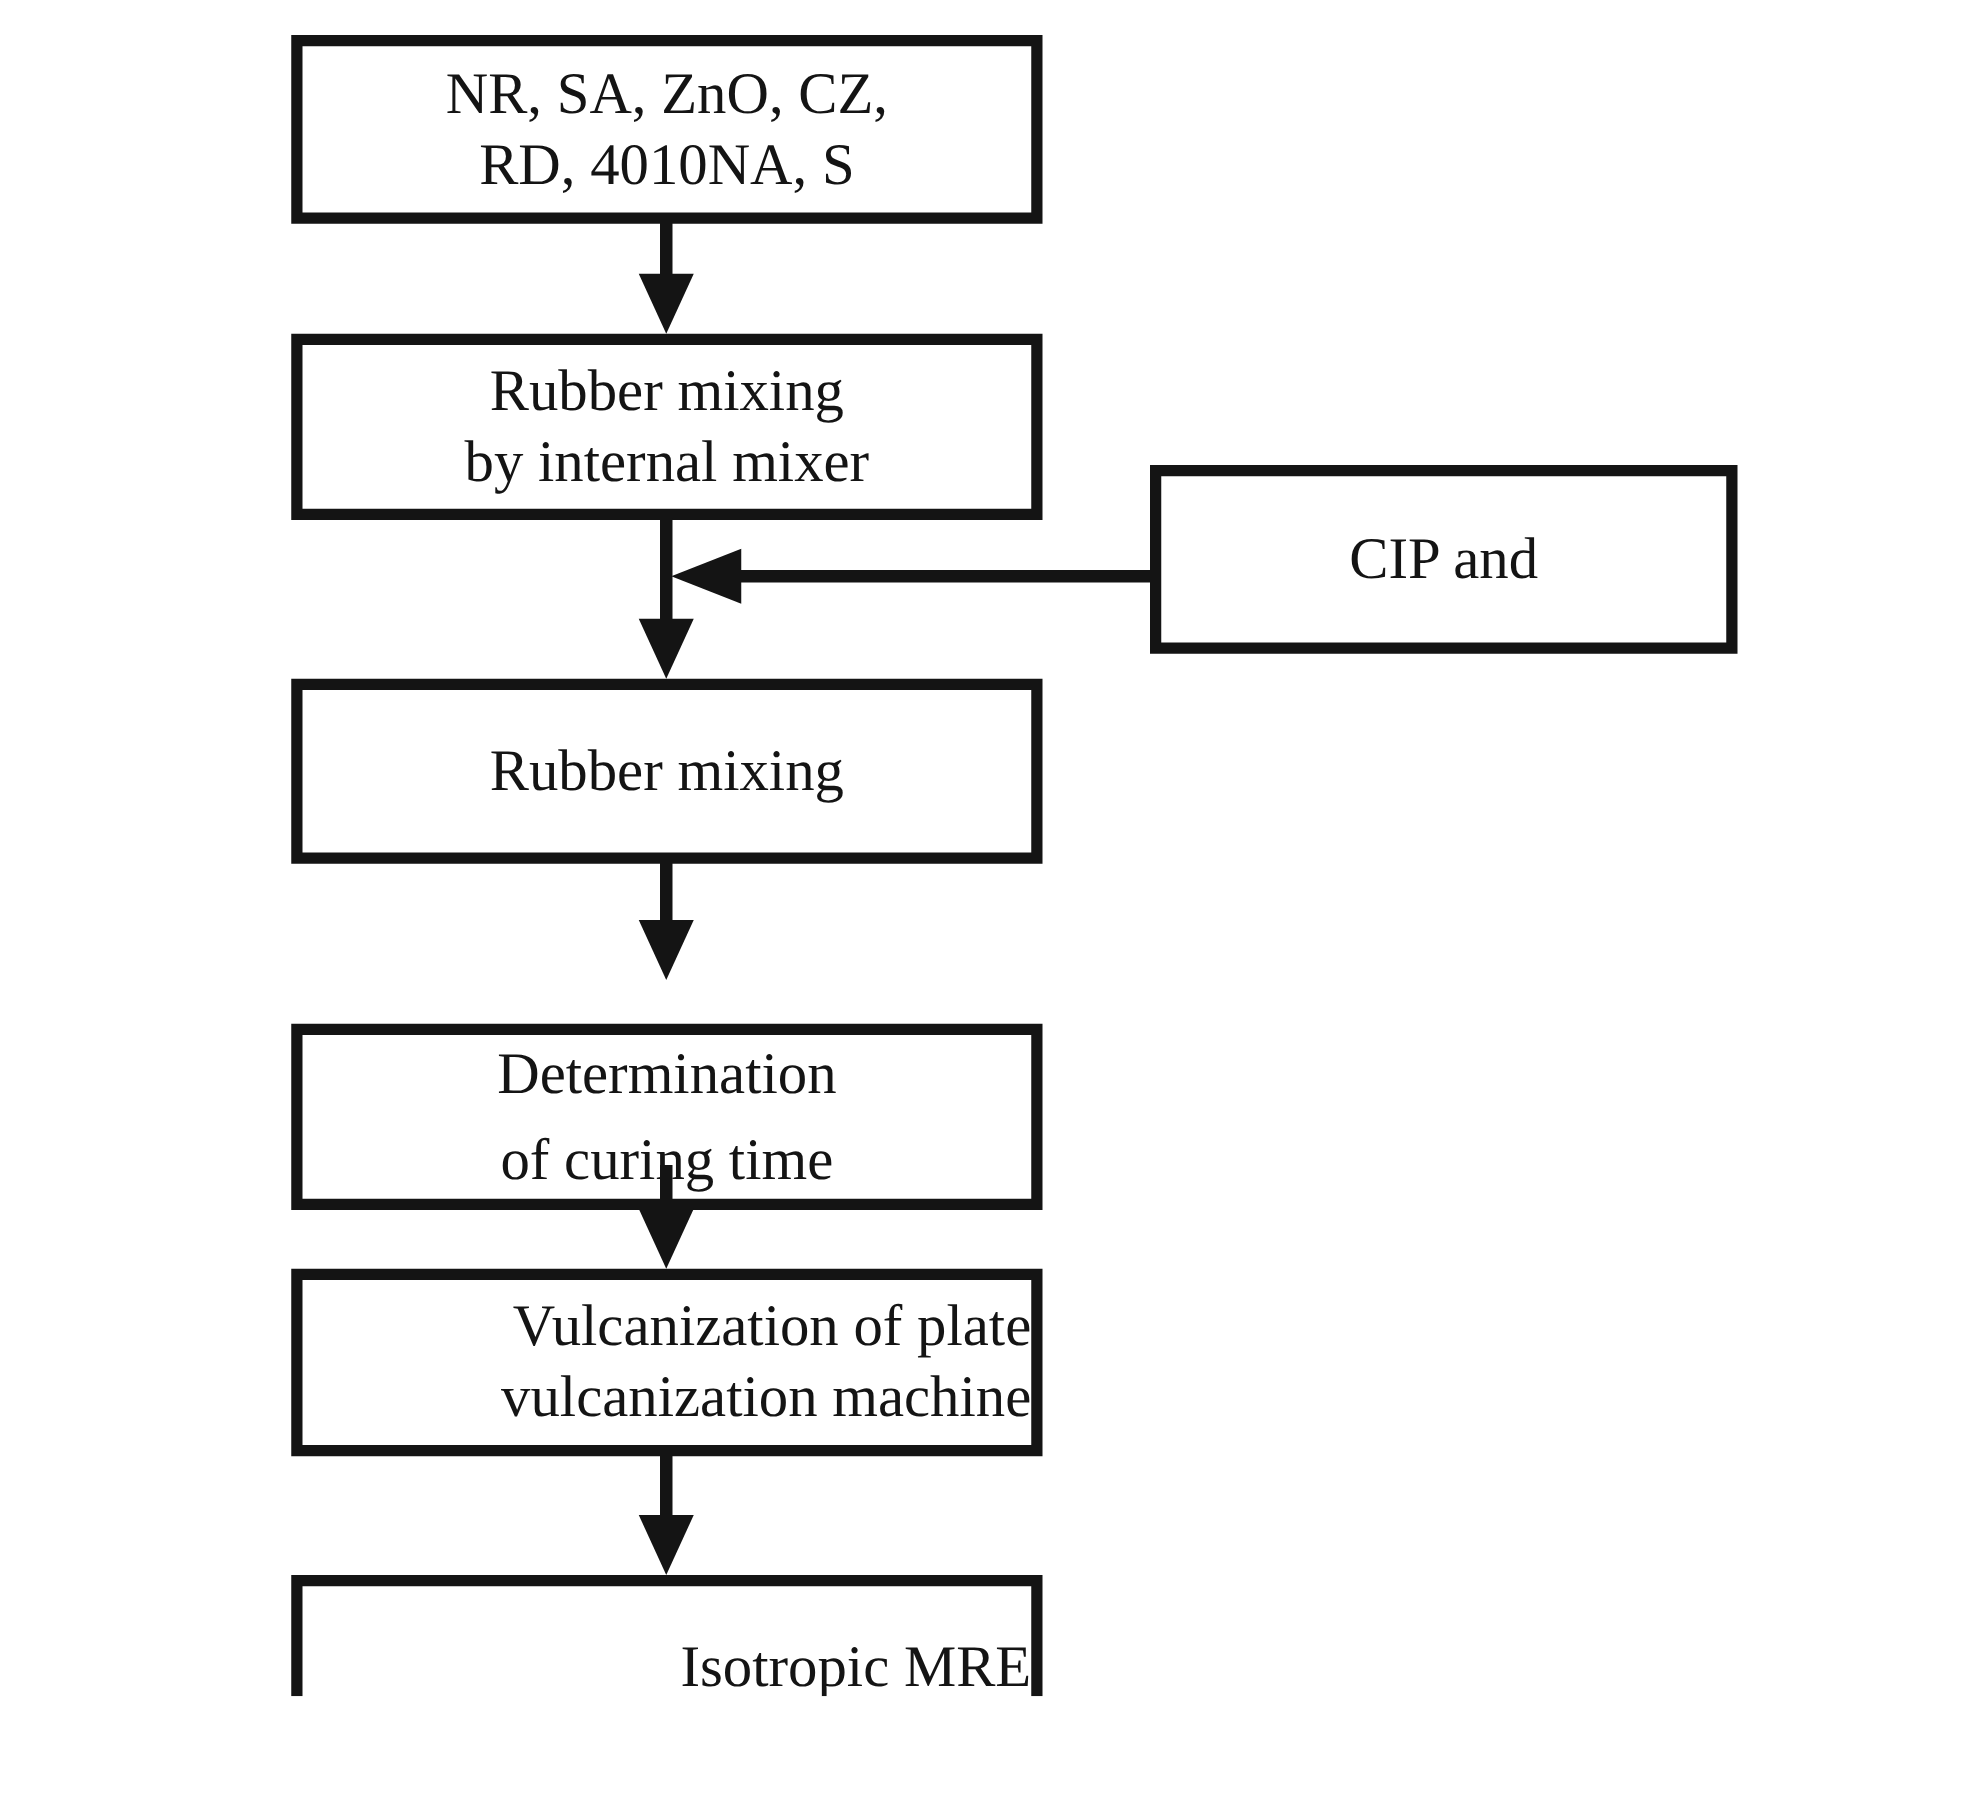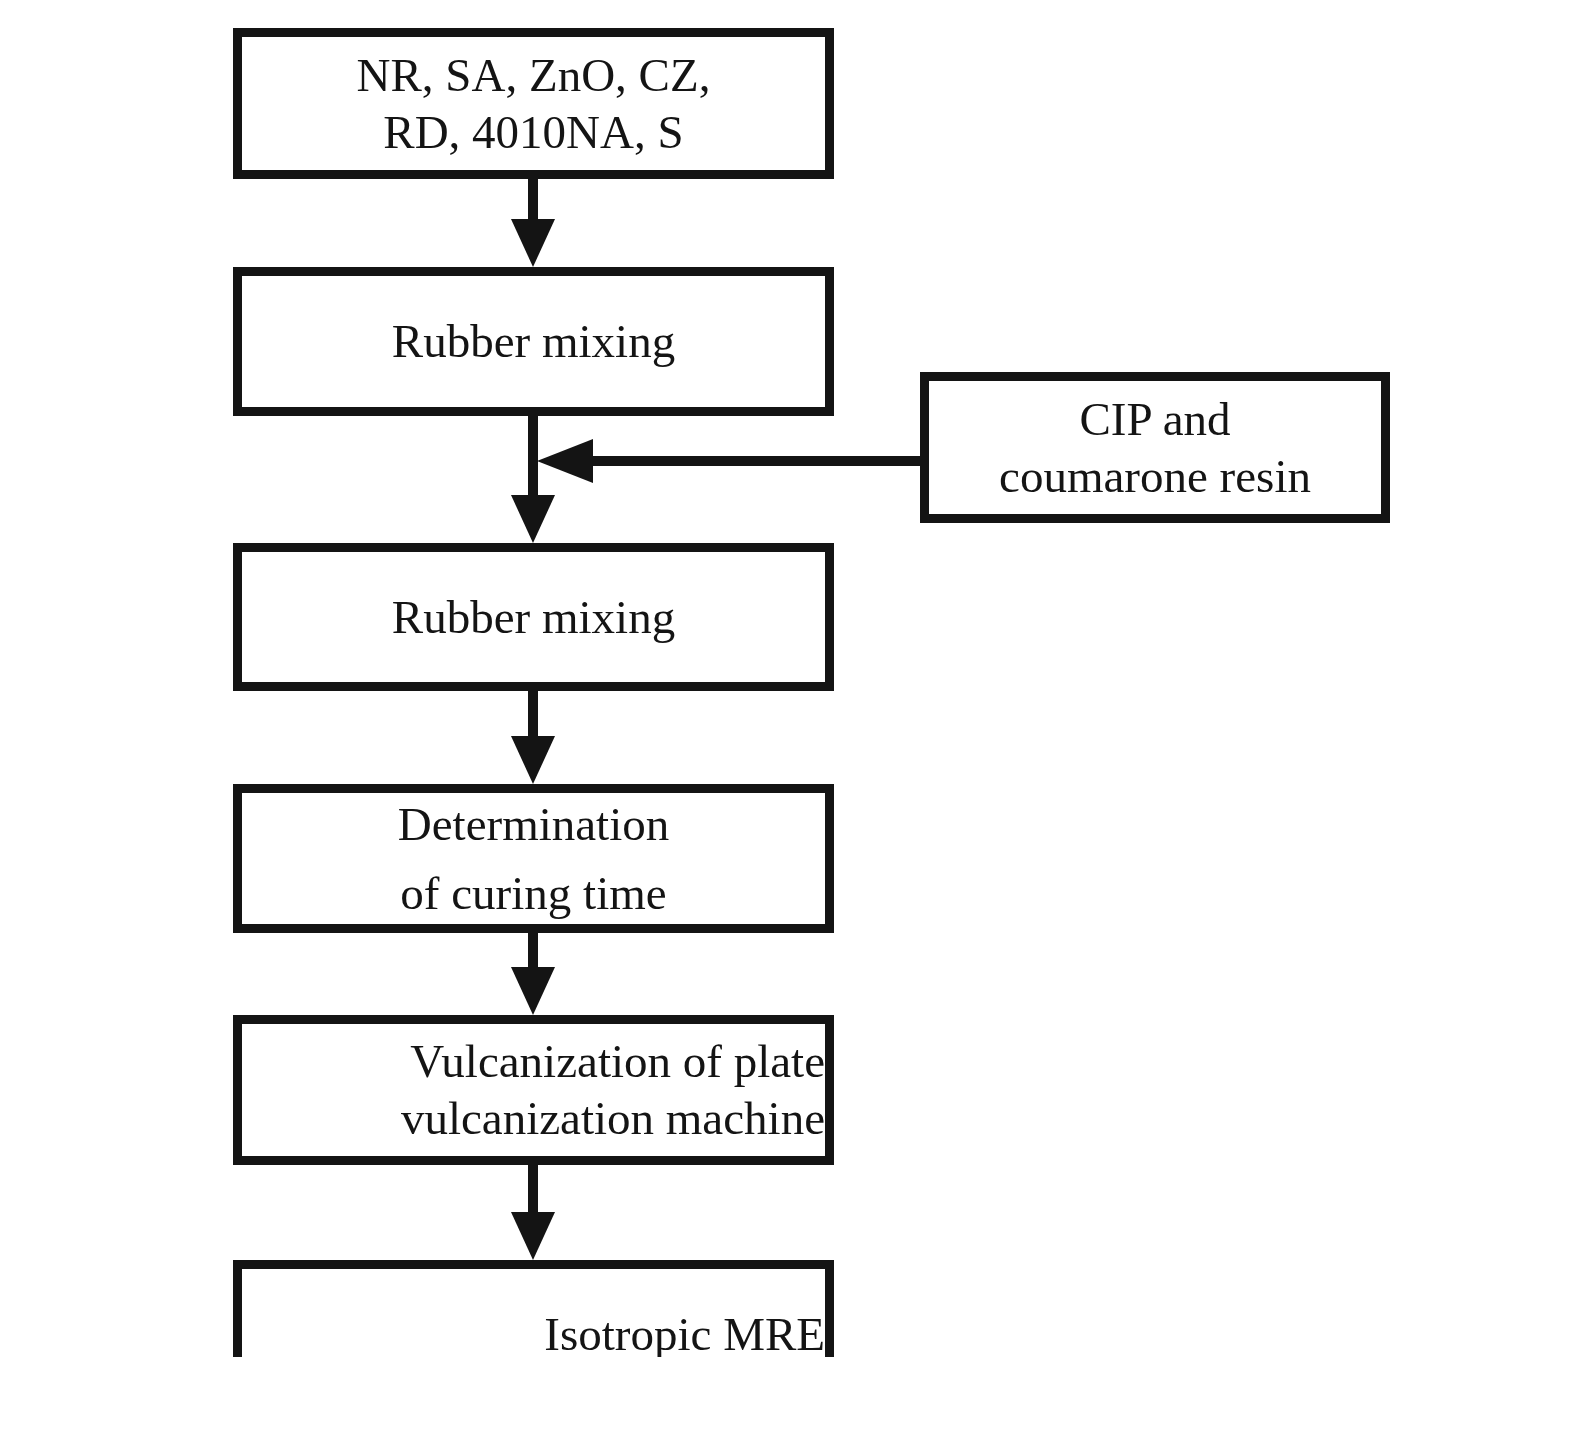--- a/index.html
+++ b/index.html
@@ -57,43 +57,43 @@
 
 <div id="canvas">
 
   <div class="node" style="left:233px; top:28px;  width:601px; height:151px;">
     <div>NR, SA, ZnO, CZ,</div>
     <div>RD, 4010NA, S</div>
   </div>
 
   <div class="node" style="left:233px; top:267px; width:601px; height:149px;">
     <div>Rubber mixing</div>
+    <div>by internal mixer</div>
   </div>
 
   <div class="node" style="left:233px; top:543px; width:601px; height:148px;">
     <div>Rubber mixing</div>
   </div>
 
-  <div class="node" style="left:233px; top:784px; width:601px; height:149px;gap:12px;">
+  <div class="node" style="left:233px; top:819px; width:601px; height:149px;gap:12px;">
     <div>Determination</div>
     <div>of curing time</div>
   </div>
 
   <div class="node" style="left:233px; top:1015px; width:601px; height:150px;align-items:flex-end;">
     <div>Vulcanization of plate</div>
     <div>vulcanization machine</div>
   </div>
 
   <div class="node" style="left:233px; top:1260px; width:601px; height:149px;align-items:flex-end;">
     <div>Isotropic MRE</div>
   </div>
 
   <div class="node" style="left:920px; top:372px; width:470px; height:151px;">
     <div>CIP and</div>
-    <div>coumarone resin</div>
   </div>
 
   <div class="vshaft" style="left:528px; top:178px; height:46px;"></div>
   <div class="head-down" style="left:511px; top:219px;"></div>
 
   <div class="vshaft" style="left:528px; top:415px; height:85px;"></div>
   <div class="head-down" style="left:511px; top:495px;"></div>
 
   <div class="hshaft" style="left:590px; top:456px; width:330px;"></div>
   <div class="head-left" style="left:537px; top:439px;"></div>

